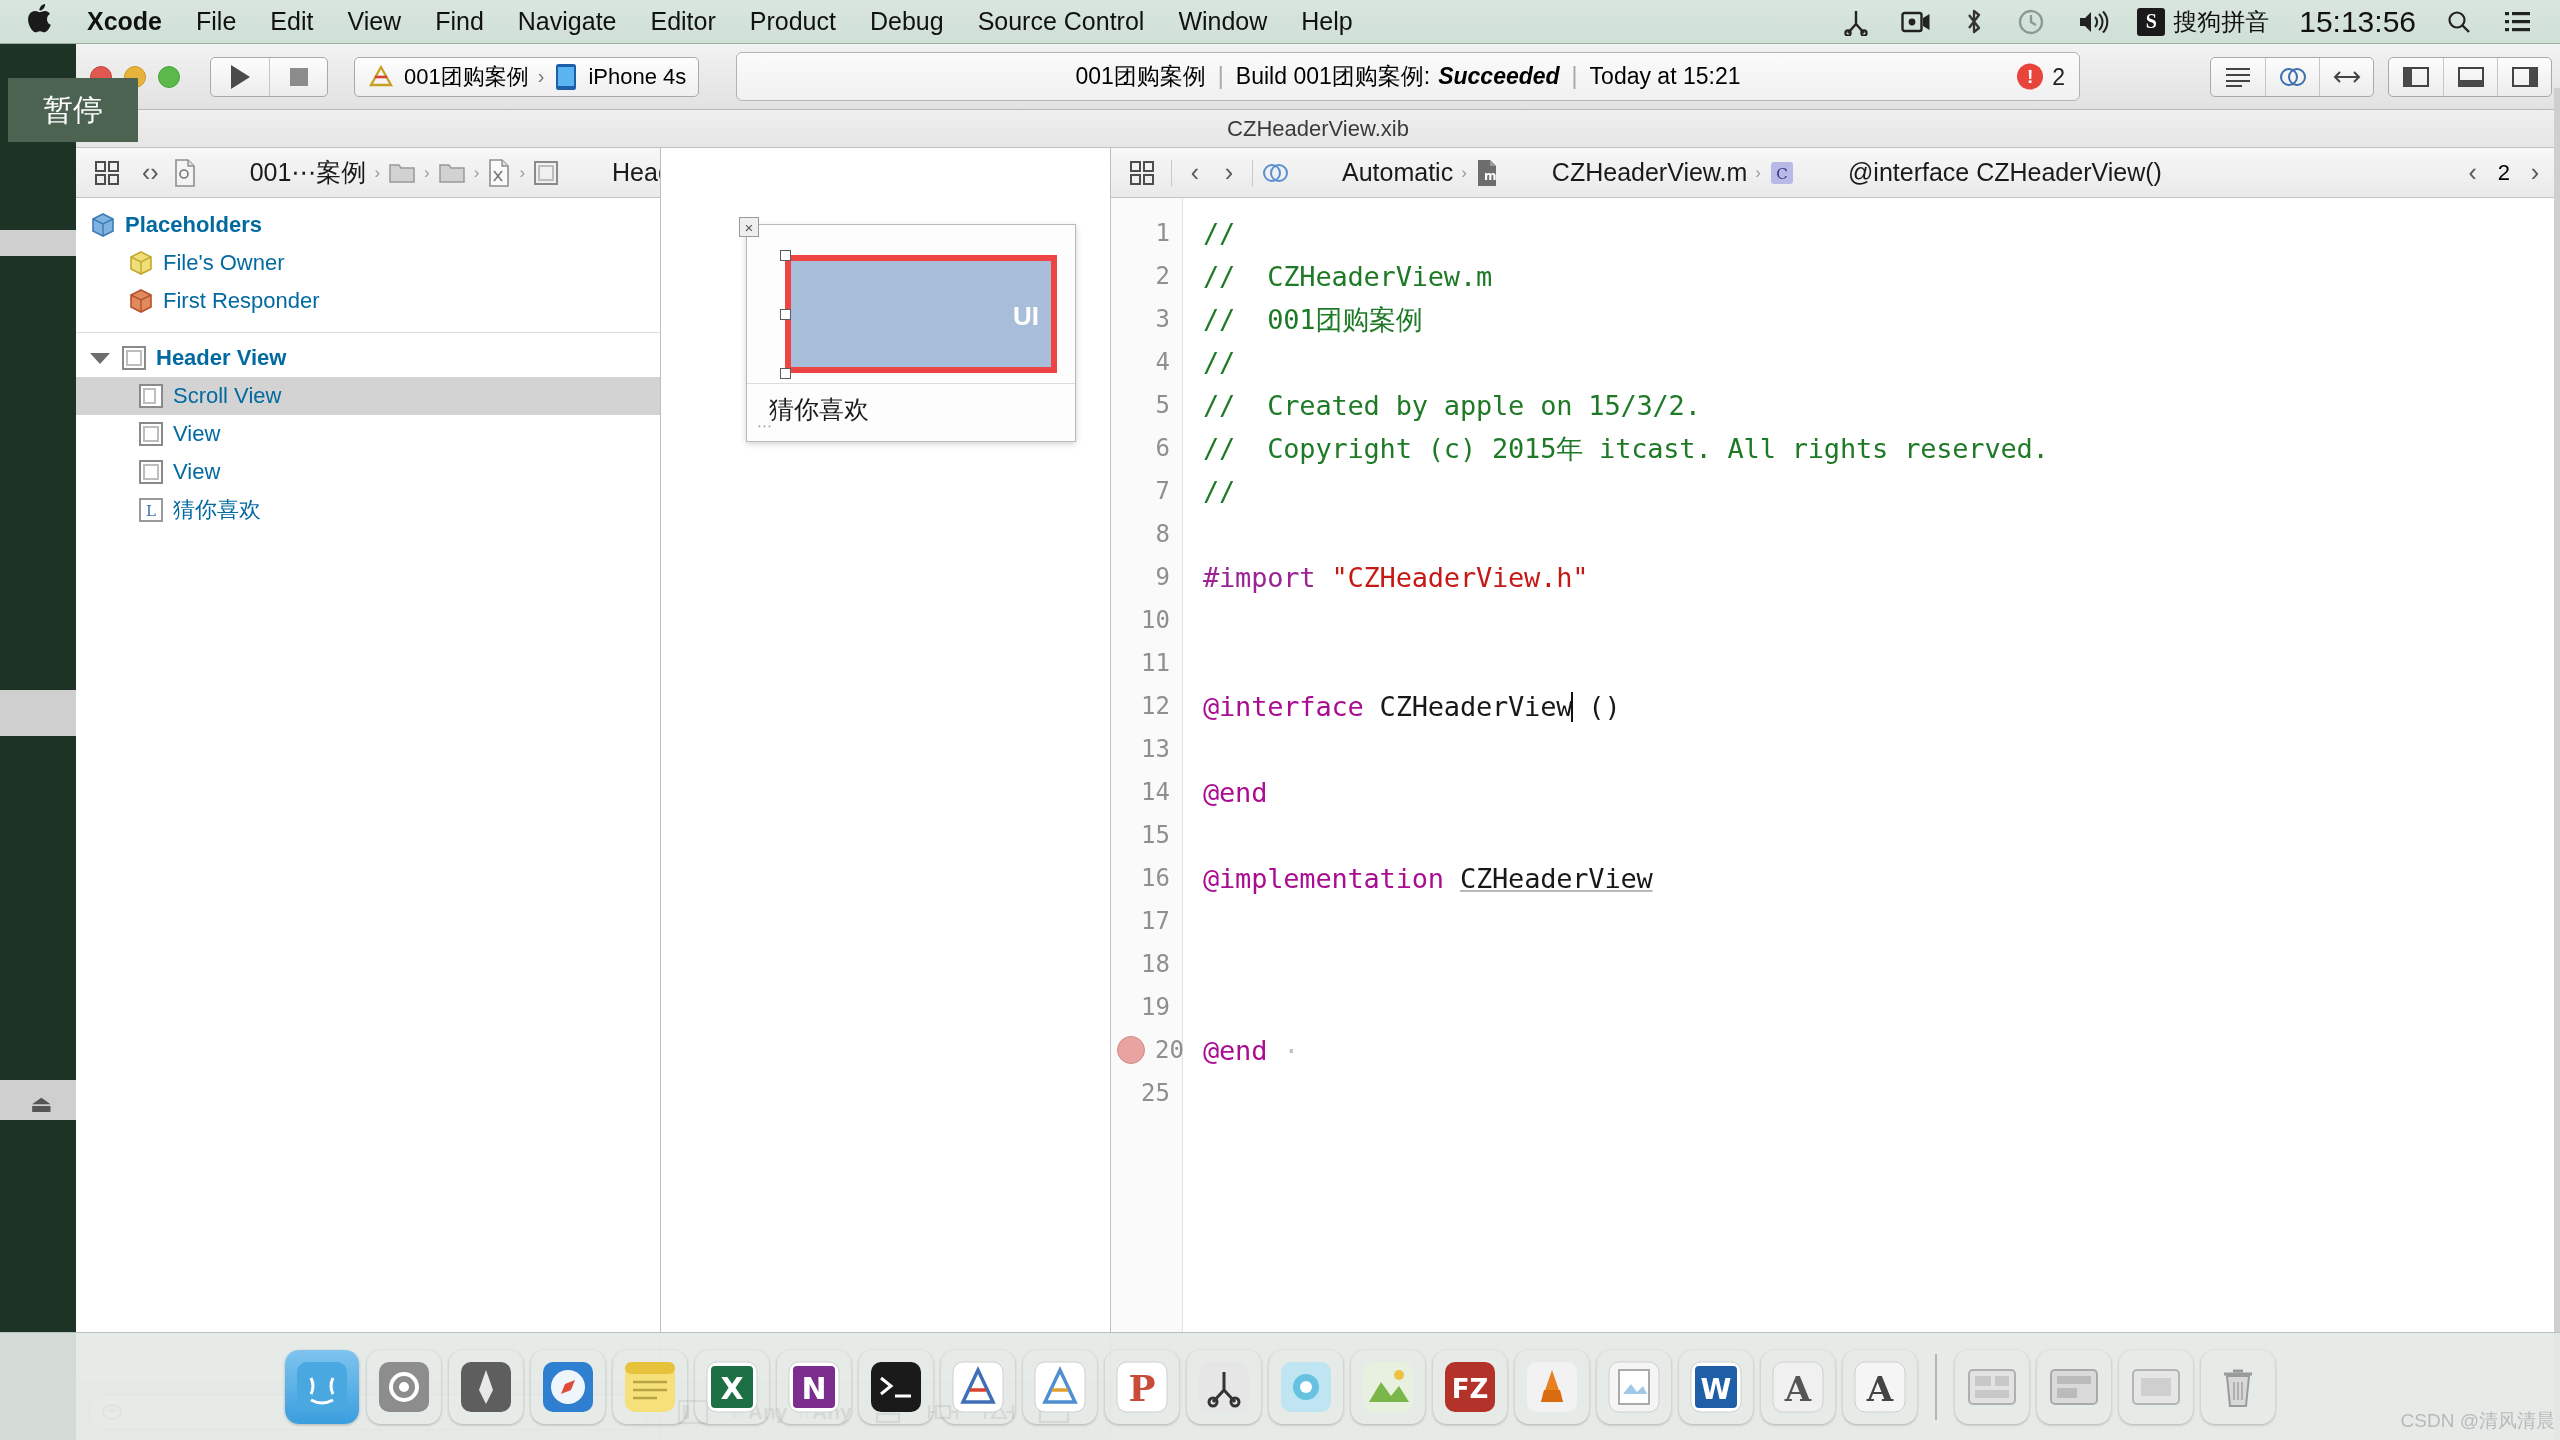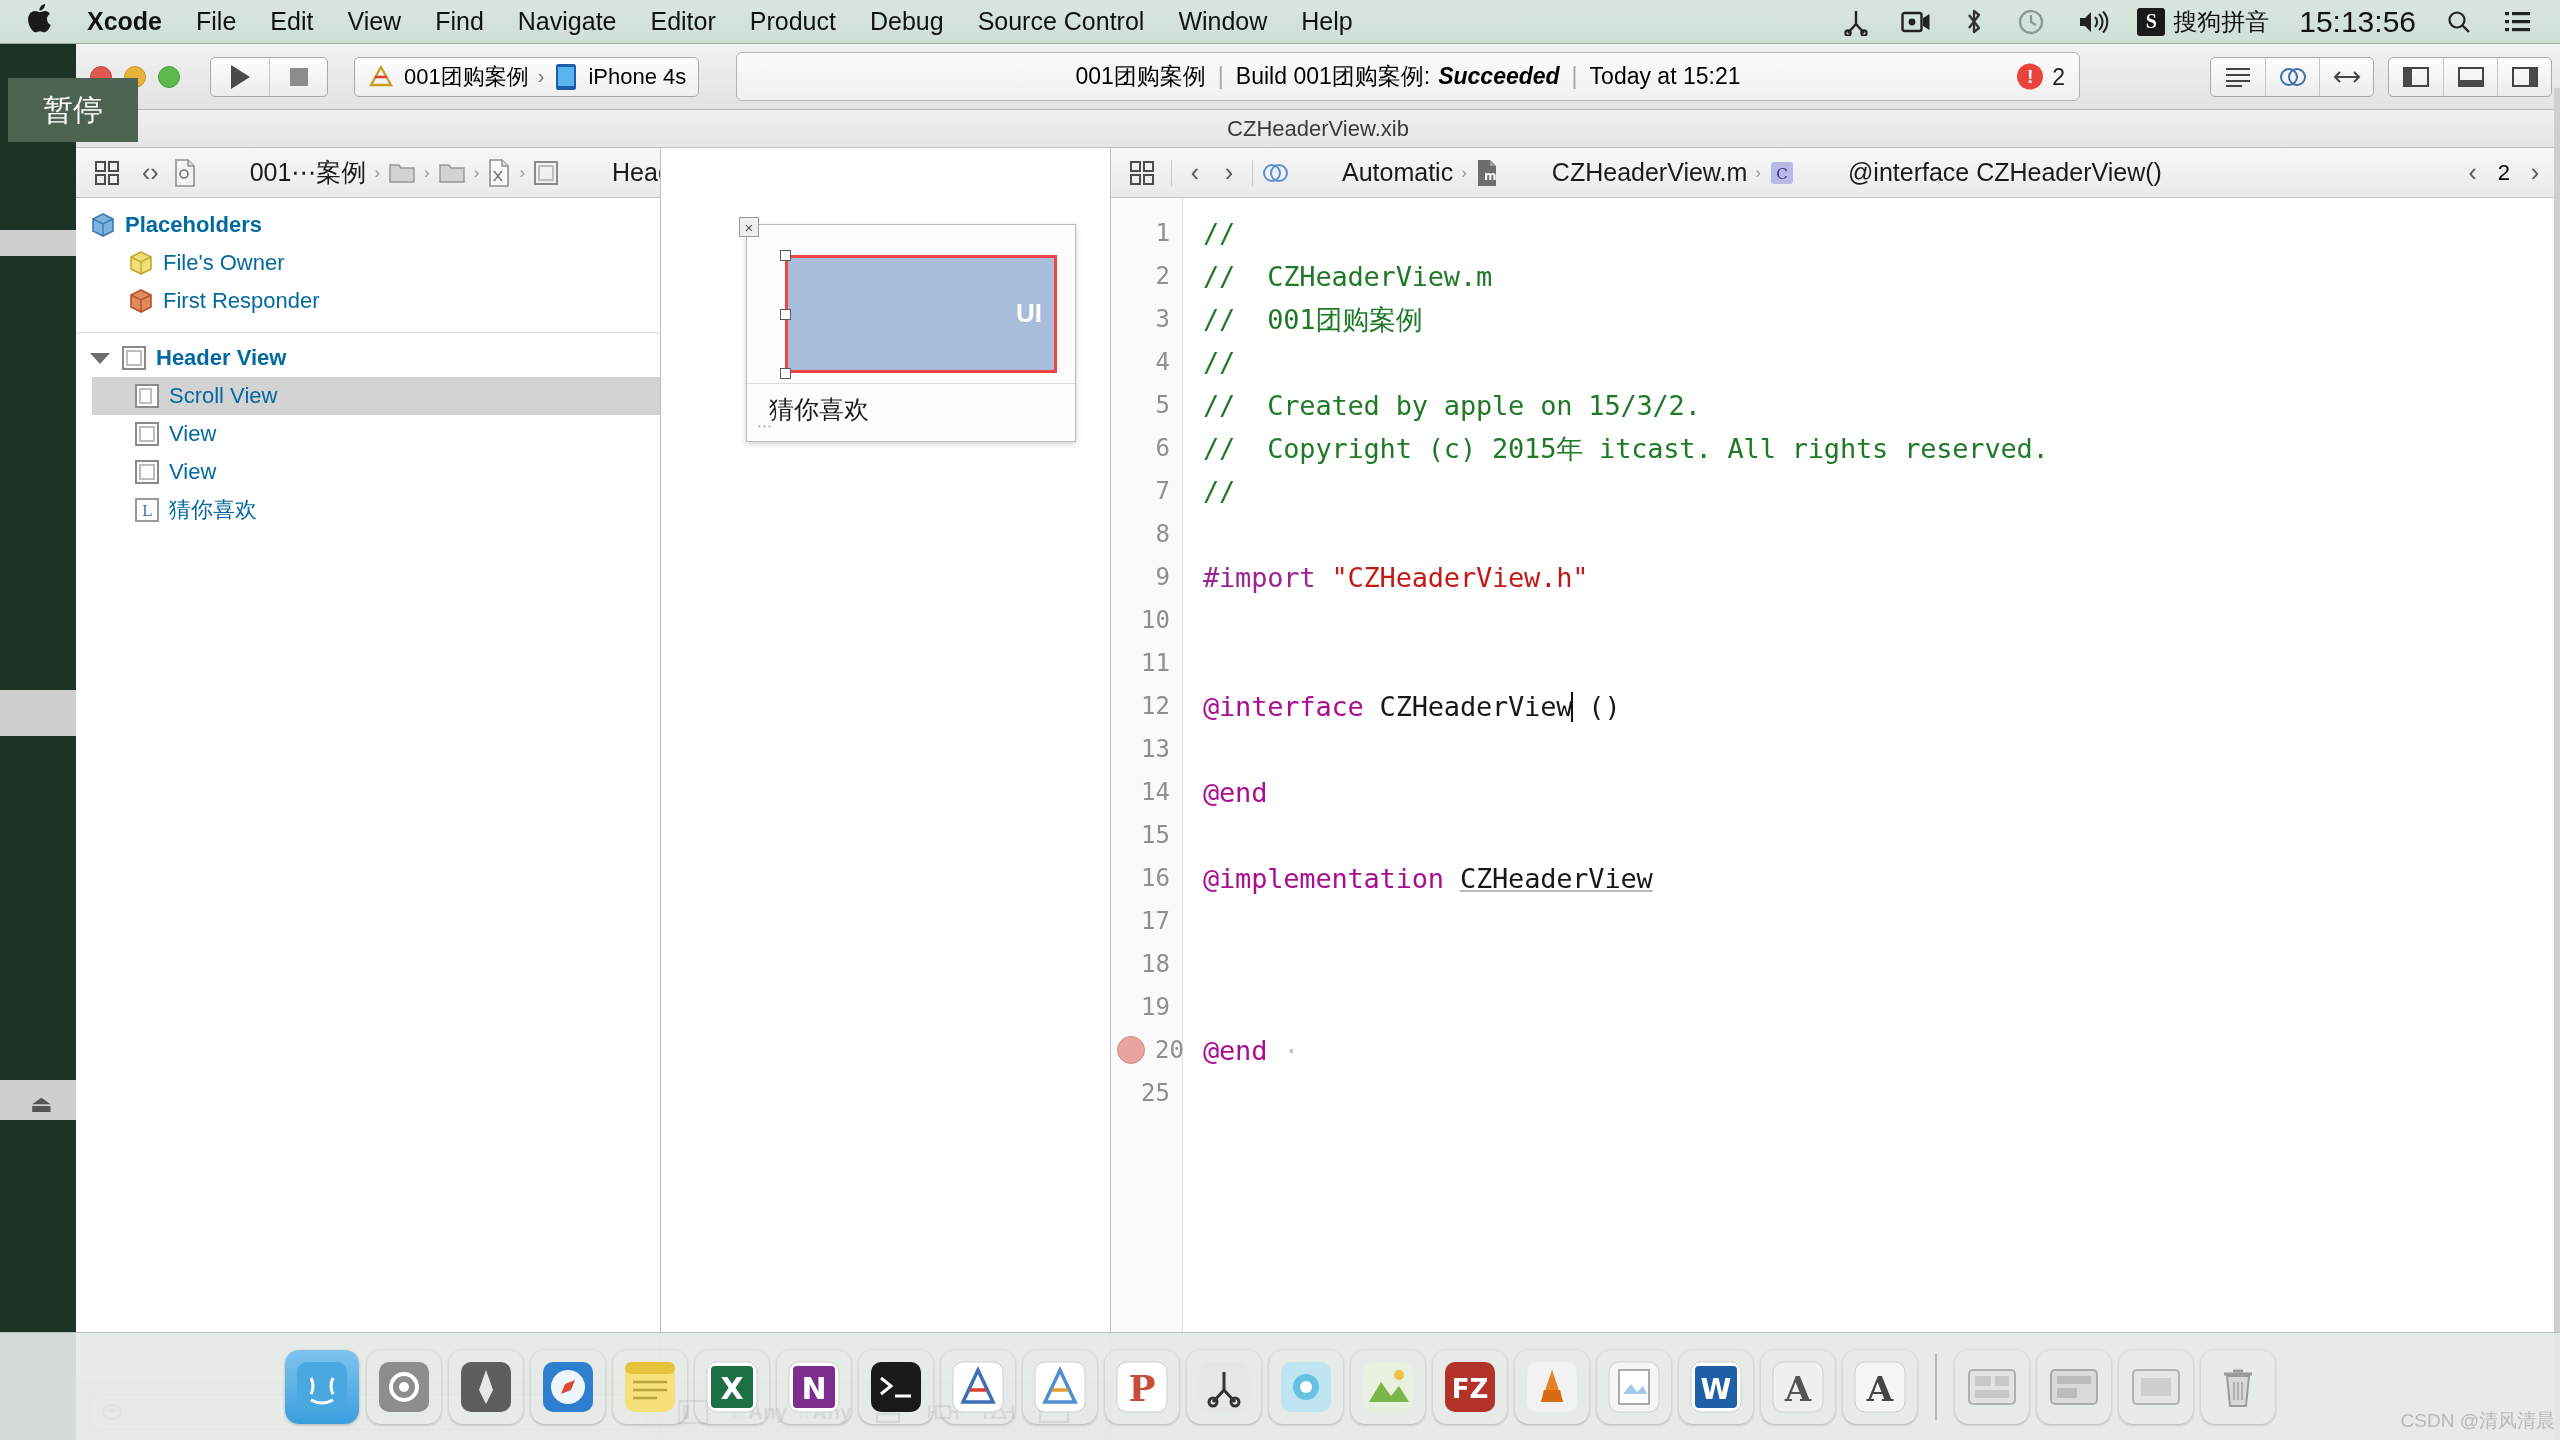--- a/index.html
+++ b/index.html
@@ -187,21 +187,21 @@
   .ol-row {
     display: flex; align-items: center;
     height: 38px;
     padding-left: 14px;
     gap: 9px;
     white-space: nowrap;
   }
   .ol-row.sel { background: #d3d3d3; }
   .ol-row.bold .ol-label { font-weight: bold; }
   .ol-indent1 { padding-left: 52px; }
-  .ol-indent2 { padding-left: 42px; margin-left: 16px; }
+  .ol-indent2 { padding-left: 62px; }
   .ol-tri {
     width: 0; height: 0;
     border-left: 10px solid transparent;
     border-right: 10px solid transparent;
     border-top: 11px solid #6d6d6d;
     margin-right: 2px;
   }
   .ol-label { font-size: 22px; color: #0369a1; }
   .ico-box { width: 26px; height: 26px; display:block; }
 
@@ -245,21 +245,21 @@
     width: 20px; height: 20px;
     border: 1px solid #9a9a9a; background: #efefef;
     display: flex; align-items: center; justify-content: center;
     font-size: 15px; color: #555; line-height: 1;
   }
   .ib-scroll {
     position: absolute;
     left: 38px; top: 30px;
     width: 272px; height: 118px;
     background: #a8bdd9;
-    border: 3px solid #ef4444;
+    border: 6px solid #ef4444;
   }
   .ib-ui-text {
     position: absolute; right: 12px; top: 40px;
     color: #ffffff; font-size: 26px; font-weight: bold;
   }
   .ib-handle {
     position: absolute; width: 11px; height: 11px;
     background: #ffffff; border: 1px solid #5c5c5c;
   }
   .ib-label {

